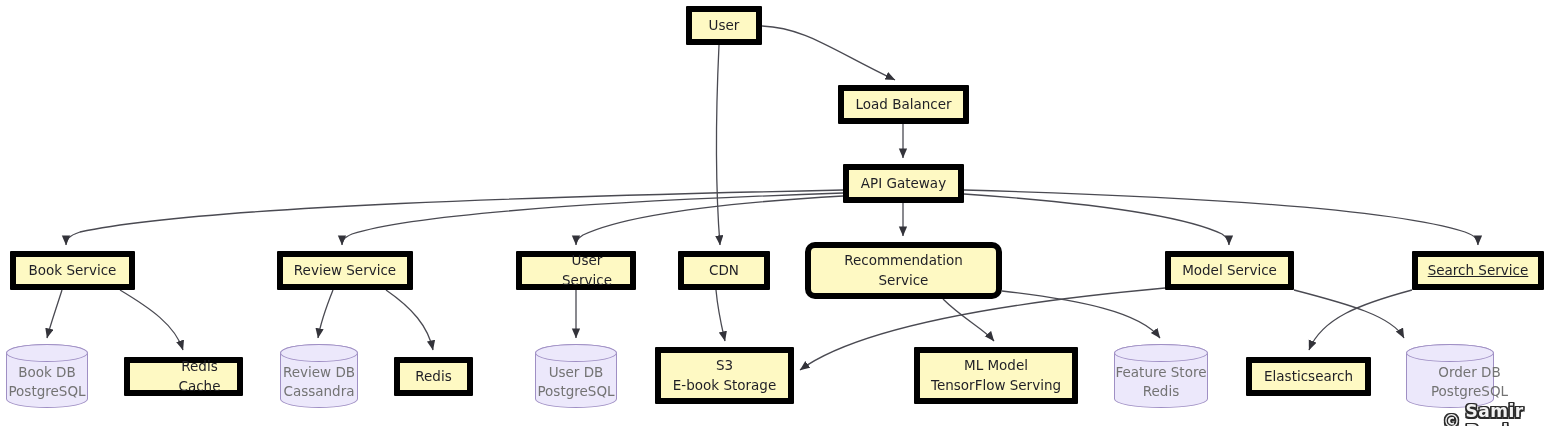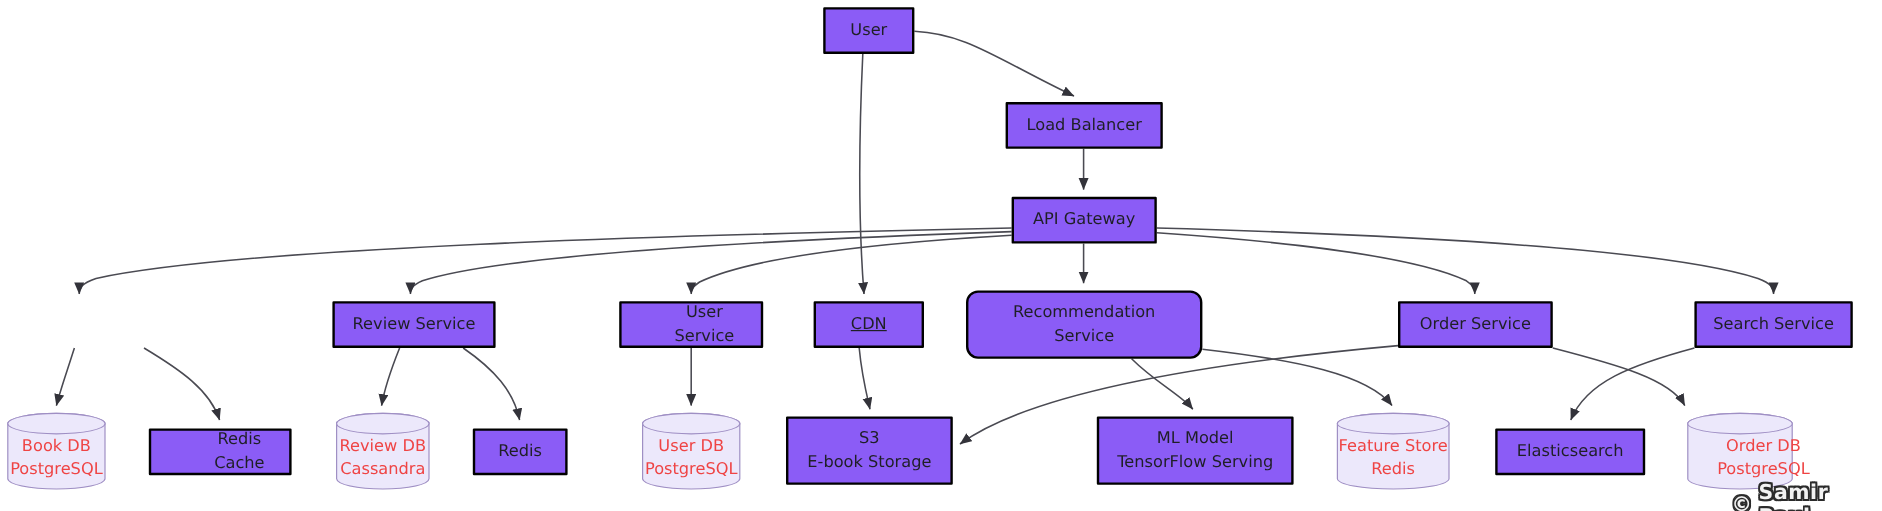--- a/index.html
+++ b/index.html
@@ -31,22 +31,22 @@
     display: flex;
     align-items: center;
     justify-content: center;
     text-align: center;
     color: #1f1f26;
     font-size: 13.5px;
     line-height: 1.42;
     white-space: pre-line;
   }
   .node.rect {
-    background: #8b5cf6;
-    border: 2px solid #000000;
+    background: #fef9c3;
+    border: 6px solid #000000;
     border-radius: 1px;
   }
   .node-label {
     display: block;
     white-space: pre-line;
     padding: 0 6px;
   }
   
   .node.cyl {
     background: transparent;
@@ -75,21 +75,21 @@
     border-radius: 50%;
   }
   .cyl-label {
     position: relative;
     z-index: 2;
     display: block;
     white-space: pre-line;
     padding-top: 12px;
     font-size: 13.5px;
     line-height: 1.42;
-    color: #ef4444;
+    color: #737373;
   }
   #watermark {
     position: absolute;
     display: flex;
     align-items: center;
     font-weight: bold;
     font-size: 17px;
     letter-spacing: 0.5px;
     color: #f2f2f2;
     text-shadow:
@@ -157,43 +157,46 @@
   </div>
 
   <div class="node rect" style="left:838px; top:85px; width:131px; height:39px;">
     <span class="node-label">Load Balancer</span>
   </div>
 
   <div class="node rect" style="left:843px; top:164px; width:121px; height:39px;">
     <span class="node-label">API Gateway</span>
   </div>
 
+  <div class="node rect" style="left:10px; top:251px; width:125px; height:39px;">
+    <span class="node-label">Book Service</span>
+  </div>
 
   <div class="node rect" style="left:277px; top:251px; width:136px; height:39px;">
     <span class="node-label">Review Service</span>
   </div>
 
   <div class="node rect" style="left:516px; top:251px; width:120px; height:39px;padding-left:22px;">
     <span class="node-label">User Service</span>
   </div>
 
-  <div class="node rect" style="left:678px; top:251px; width:92px; height:39px;text-decoration:underline;">
+  <div class="node rect" style="left:678px; top:251px; width:92px; height:39px;">
     <span class="node-label">CDN</span>
   </div>
 
   <div class="node rect" style="left:805px; top:242px; width:197px; height:57px;border-radius:10px;">
     <span class="node-label">Recommendation
 Service</span>
   </div>
 
   <div class="node rect" style="left:1165px; top:251px; width:129px; height:39px;">
-    <span class="node-label">Order Service</span>
-  </div>
-
-  <div class="node rect" style="left:1412px; top:251px; width:132px; height:39px;">
+    <span class="node-label">Model Service</span>
+  </div>
+
+  <div class="node rect" style="left:1412px; top:251px; width:132px; height:39px;text-decoration:underline;">
     <span class="node-label">Search Service</span>
   </div>
 
   <div class="node cyl" style="left:6px; top:344px; width:82px; height:64px;">
     <span class="cyl-body"></span>
     <span class="cyl-top"></span>
     <span class="cyl-label">Book DB
 PostgreSQL</span>
   </div>
 

